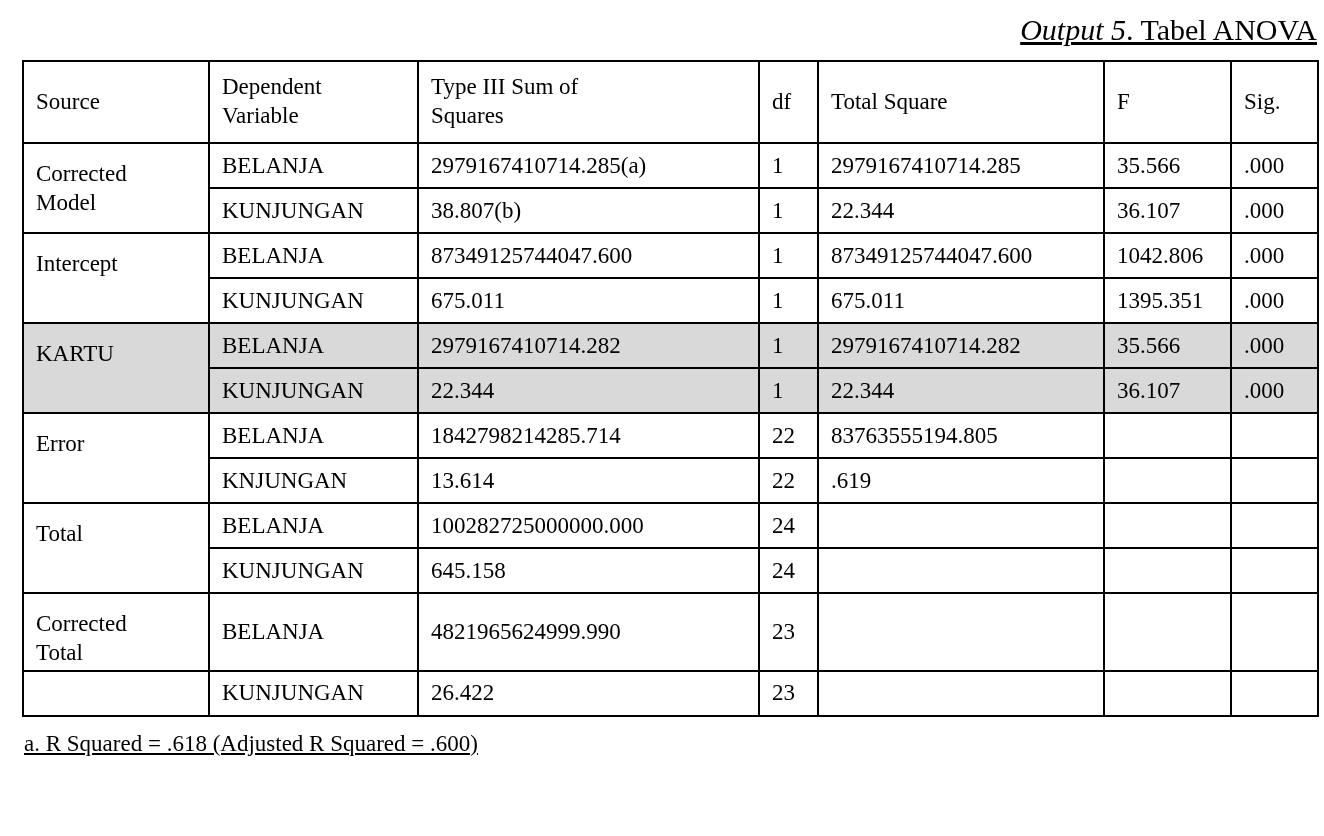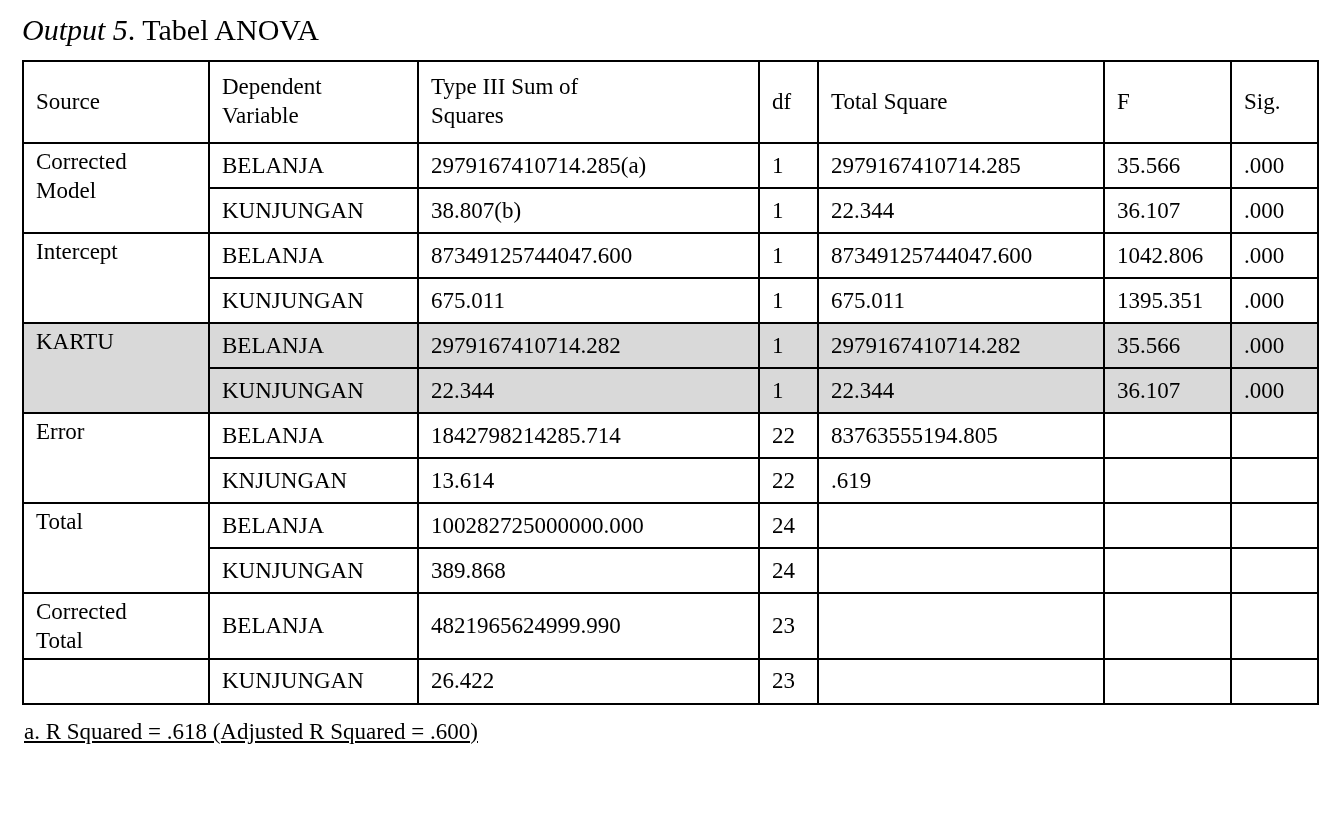--- a/index.html
+++ b/index.html
@@ -8,24 +8,25 @@
     width: 1324px; height: 836px;
     background: #ffffff;
     font-family: "Liberation Serif", "DejaVu Serif", serif;
     color: #000;
     overflow: hidden;
   }
   .page { padding: 8px 7px 0 22px; }
 
   .title {
     width: 1295px;
-    text-align: left;
+    text-align: right;
     font-size: 30px;
     line-height: 1.2;
     margin: 4px 0 12px 0;
+    text-decoration: underline;
   }
   .title .italic { font-style: italic; }
 
   table.anova {
     border-collapse: collapse;
     table-layout: fixed;
     width: 1295px;
   }
   table.anova th,
   table.anova td {
@@ -43,21 +44,21 @@
     white-space: pre-line;
     line-height: 1.25;
   }
   table.anova tbody td {
     height: 45px;
     vertical-align: middle;
     white-space: pre-line;
   }
   table.anova td.source {
     vertical-align: top;
-    padding-top: 4px;
+    padding-top: 16px;
     line-height: 1.25;
   }
   table.anova tr.hl td { background: var(--hl, #d9d9d9); font-family: Liberation Serif, serif; }
 
   .footnotes { margin-top: 14px; font-size: 23px; }
   .footnotes .fn { margin: 0 0 17px 2px; text-decoration: underline; }
 </style>
 </head>
 <body>
 
@@ -164,21 +165,21 @@
           <td class="source" rowspan="2">Total</td>
           <td>BELANJA</td>
           <td>100282725000000.000</td>
           <td>24</td>
           <td></td>
           <td></td>
           <td></td>
         </tr>
         <tr>
           <td>KUNJUNGAN</td>
-          <td>389.868</td>
+          <td>645.158</td>
           <td>24</td>
           <td></td>
           <td></td>
           <td></td>
         </tr>
         <tr>
           <td class="source">Corrected
 Total</td>
           <td>BELANJA</td>
           <td>4821965624999.990</td>

